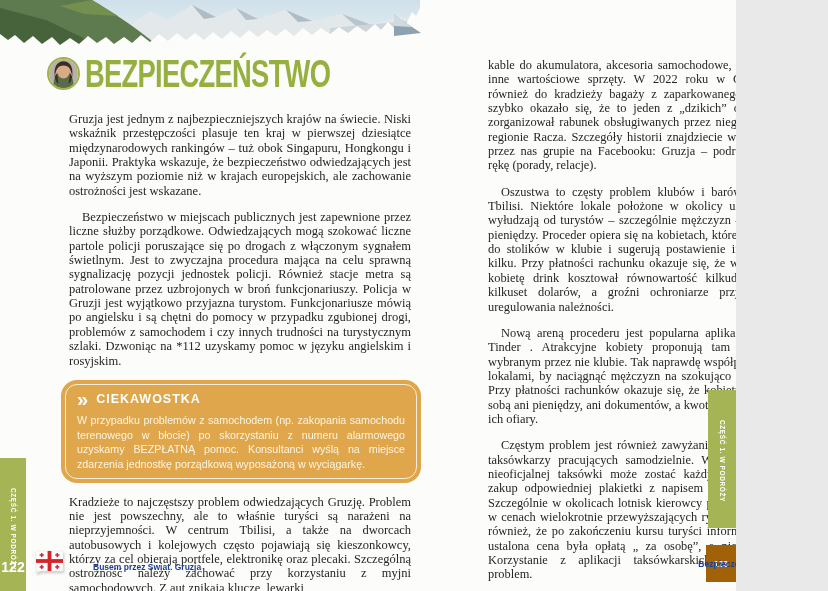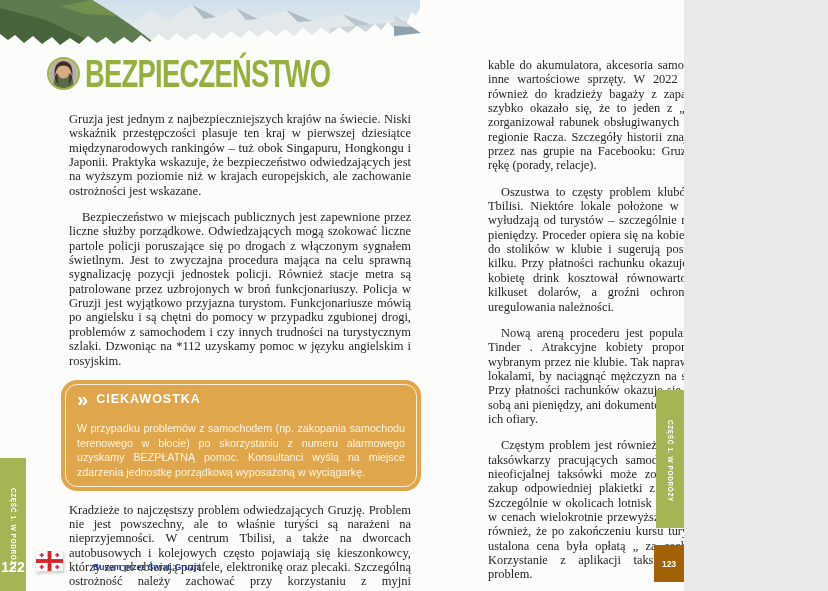--- a/index.html
+++ b/index.html
@@ -1,17 +1,17 @@
 <!DOCTYPE html>
 <html lang="pl"><head>
 <meta charset="utf-8">
 <style>
   html,body{margin:0;padding:0;}
   body{width:828px;height:591px;background:#e9e9e9;}
-  .spread{position:relative;width:684px;height:591px;background:#fcfcfa;overflow:hidden;
+  .spread{position:relative;width:736px;height:591px;background:#fcfcfa;overflow:hidden;
           font-family:"Liberation Serif",serif;color:#262522;}
   
   .header-photo{position:absolute;left:0;top:0;width:430px;height:52px;}
   
   .avatar{position:absolute;left:47px;top:57px;width:33px;height:33px;border-radius:50%;
           border:2px solid #9cb449;background:#fff;box-sizing:border-box;overflow:hidden;}
   .avatar svg{display:block;width:100%;height:100%;}
   
   .page-title{position:absolute;left:85px;top:55px;margin:0;font-family:"Liberation Sans",sans-serif;
           font-weight:bold;font-size:38px;line-height:38px;letter-spacing:-1px;color:#96b03f;
@@ -23,21 +23,21 @@
   .col p{margin:12px;}
   .col p.indent{text-indent:13px;}
   
   .infobox{position:relative;margin:8px 2px 8px 4px;background:#dfa64b;border-radius:16px;
            padding:12px 16px 11px;color:#fff;text-align:left;}
   .infobox::after{content:"";position:absolute;inset:4px;border:1.5px solid rgba(255,255,255,.8);
            border-radius:12px;pointer-events:none;}
   .infobox-head{display:flex;align-items:center;gap:7px;font-family:"Liberation Sans",sans-serif;
            font-weight:bold;font-size:12.5px;letter-spacing:1px;}
   .infobox-head .chevrons{font-size:20px;line-height:14px;font-weight:bold;}
-  .infobox-body{margin-top:15px;font-family:"Liberation Sans",sans-serif;font-size:10.7px;
+  .infobox-body{margin-top:7px;font-family:"Liberation Sans",sans-serif;font-size:10.7px;
            line-height:14.6px;text-align:justify;color:#fdf4e1;}
   
   .tab{position:absolute;background:#a5b454;}
   .tab-left{left:0;top:458px;width:26px;height:133px;}
   .tab-right{right:0;top:390px;width:28px;height:138px;}
   .tab .vtext{position:absolute;top:30px;left:50%;transform:translateX(-50%);
            writing-mode:vertical-rl;font-family:"Liberation Sans",sans-serif;font-weight:bold;
            font-size:6.5px;letter-spacing:.6px;color:#fff;white-space:nowrap;}
   .tab .pnum{position:absolute;bottom:16px;left:0;width:100%;text-align:center;
            font-family:"Liberation Sans",sans-serif;font-weight:bold;font-size:14px;color:#fff;}

